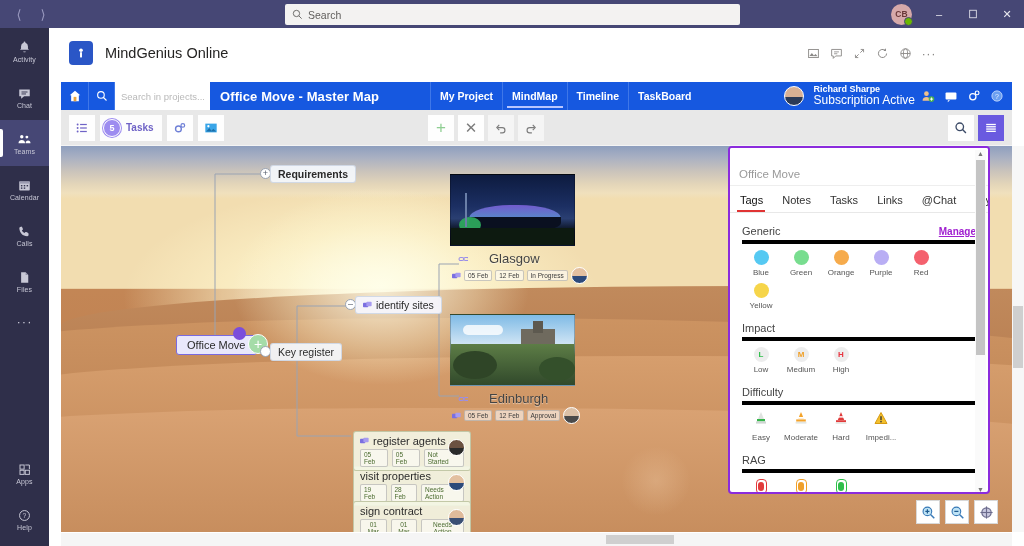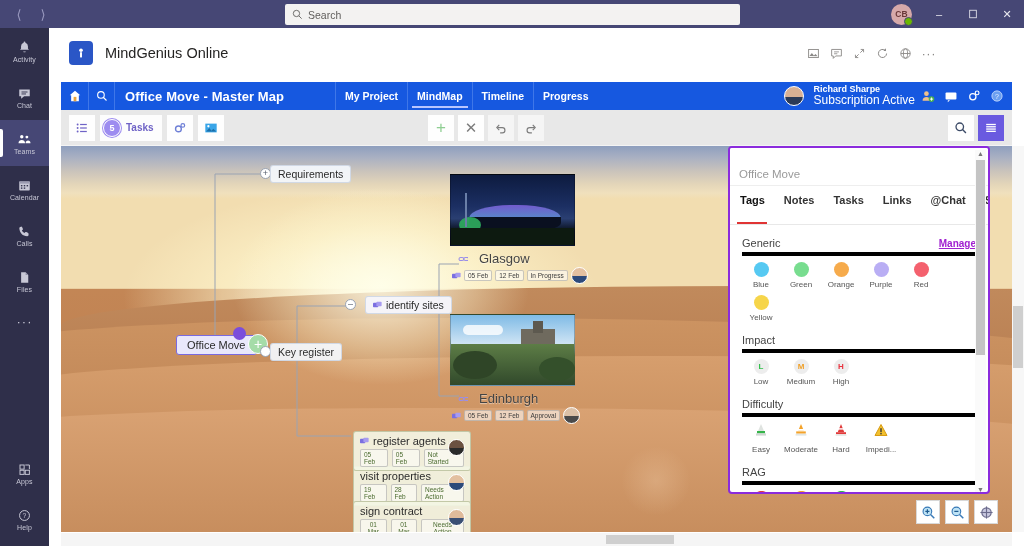--- a/index.html
+++ b/index.html
@@ -200,21 +200,21 @@
     position: absolute; width: 11px; height: 11px; border-radius: 50%;
     background: #fff; border: 1px solid #9aa3b2;
     display: flex; align-items: center; justify-content: center;
     font-size: 9px; line-height: 1; color: #5a6372;
   }
 
   .card-img {
     position: absolute; width: 125px; height: 72px; border: 1px solid rgba(0,0,0,.25);
   }
   .card-label {
-    position: absolute; display: flex; align-items: center; gap: 11px;
+    position: absolute; display: flex; align-items: center; gap: 21px;
     font-size: 13px; color: #444; text-shadow: 0 1px 1px rgba(255,255,255,.5); text-align: right;
   }
   .chip {
     font-size: 6.5px; background: rgba(255,255,255,.55); border: 1px solid rgba(150,150,150,.5);
     padding: 1px 3px; border-radius: 2px; color: #3a3a3a;
   }
   .meta-row { position: absolute; display: flex; align-items: center; gap: 3px; }
   .av-sm {
     width: 17px; height: 17px; border-radius: 50%; border: 1.5px solid #fff;
     background: linear-gradient(#e0bb9b 52%, #3b4f74 52%); overflow:hidden;
@@ -242,23 +242,22 @@
     background: #fff; border: 2.5px solid #8b2bdd; border-radius: 4px;
     overflow: hidden;
   }
   .tp-titlebar { height: 14px; background: #fff; }
   .tp-name {
     height: 24px; display: flex; align-items: center; padding-left: 9px;
     font-size: 11.5px; color: #9a9a9a; border-bottom: 1px solid #eee;
   }
   .tp-tabs { display: flex; align-items: center; gap: 0; padding: 4px 8px 0 8px; border-bottom: 1px solid #e8e8e8;}
   .tp-tab {
-    font-size: 11px; color: #333; padding: 4px 9px 18px 2px; margin-right: 8px;
+    font-size: 11px; color: #333; padding: 4px 9px 6px 2px; margin-right: 8px;
     position: relative;
-    font-weight: bold;
   }
   .tp-tab.sel { color: #111; }
   .tp-tab.sel::after {
     content: ""; position: absolute; left: -1px; right: 7px; bottom: 0; height: 2px; background: #e03434;
   }
   .tp-body { padding: 6px 12px 6px 12px; height: 300px; overflow: hidden; position: relative; }
   .tp-grouphdr {
     display: flex; align-items: baseline; justify-content: space-between;
     border-bottom: 4px solid #000000; padding-bottom: 3px; margin-top: 6px;
   }
@@ -450,26 +449,29 @@
           <path d="M8 2L2 7h1.6v7h8.8V7H14z" fill="#ffffff"></path>
           <rect x="6.4" y="9" width="3.2" height="5" fill="#e8a33d"></rect>
         </svg>
     </div>
     <div class="bb-searchicon">
       <svg viewBox="0 0 16 16">
           <circle cx="6.6" cy="6.6" r="4.4" fill="none" stroke="#fff" stroke-width="1.5"></circle>
           <line x1="10" y1="10" x2="14" y2="14" stroke="#fff" stroke-width="1.5"></line>
         </svg>
     </div>
+    <div class="bb-searchbox">
+      <span>Search in projects...</span>
+    </div>
     <div class="bb-maptitle">Office Move - Master Map</div>
     <div class="bb-tabs">
       <div class="bb-tab">My Project</div>
       <div class="bb-tab sel">MindMap</div>
       <div class="bb-tab">Timeline</div>
-      <div class="bb-tab">Progress</div>
+      <div class="bb-tab">TaskBoard</div>
     </div>
     <div class="bb-spacer"></div>
     <div class="bb-user">
       <div class="bb-user-av"></div>
       <div class="bb-user-txt">
         <div class="bb-user-name">Richard Sharpe</div>
         <div class="bb-user-sub">Subscription Active</div>
       </div>
     </div>
     <div class="bb-ricons">
@@ -579,27 +581,27 @@
       <path d="M236 207 L236 290 L290 290" fill="none" stroke="#9aa3b2" stroke-width="1"></path>
       <path d="M363 160 L378 160 L378 118 L398 118" fill="none" stroke="#9aa3b2" stroke-width="1"></path>
       <path d="M378 160 L378 250 L398 250" fill="none" stroke="#9aa3b2" stroke-width="1"></path>
     </svg>
 
     <div class="node root" style="left:115px;top:189px;">Office Move</div>
     <div style="position:absolute;left:172px;top:181px;width:13px;height:13px;border-radius:50%;background:#7a4ddc;"></div>
     <div style="position:absolute;left:187px;top:188px;width:20px;height:20px;border-radius:50%;background:#a5dca8;border:1px solid #fff;display:flex;align-items:center;justify-content:center;color:#fff;font-size:14px;line-height:1;">+</div>
 
     <div class="expander" style="left:199px;top:22px;">+</div>
-    <div class="node" style="left:209px;top:19px;">Requirements</div>
+    <div class="node" style="left:209px;top:19px;font-weight:bold;">Requirements</div>
 
     <div class="expander" style="left:199px;top:200px;"></div>
     <div class="node" style="left:209px;top:197px;">Key register</div>
 
     <div class="expander" style="left:284px;top:153px;">–</div>
-    <div class="node" style="left:304px;top:150px;background:rgba(246,245,252,.95);">
+    <div class="node" style="left:294px;top:150px;background:rgba(246,245,252,.95);">
       <svg class="ticon" viewBox="0 0 12 10">
           <rect x="0" y="2" width="7" height="6" rx="1" fill="#7b6fe0"></rect>
           <rect x="4.5" y="0.5" width="7" height="6" rx="1" fill="#a79bf0"></rect>
         </svg>
       <span>identify sites</span>
     </div>
 
     <div class="card-img" style="left:389px;top:28px;background:linear-gradient(#0d1b3f 0%, #1c2f63 45%, #2a3f72 62%, #0c1424 78%, #070c16 100%);">
       <div style="position:absolute;left:18px;top:30px;width:92px;height:26px;border-radius:46px/14px;background:linear-gradient(#7a5fd8,#3fb9c8);opacity:.92;"></div>
       <div style="position:absolute;left:18px;top:42px;width:92px;height:16px;background:#0a1020;border-radius:0 0 46px 46px/0 0 10px 10px;"></div>

